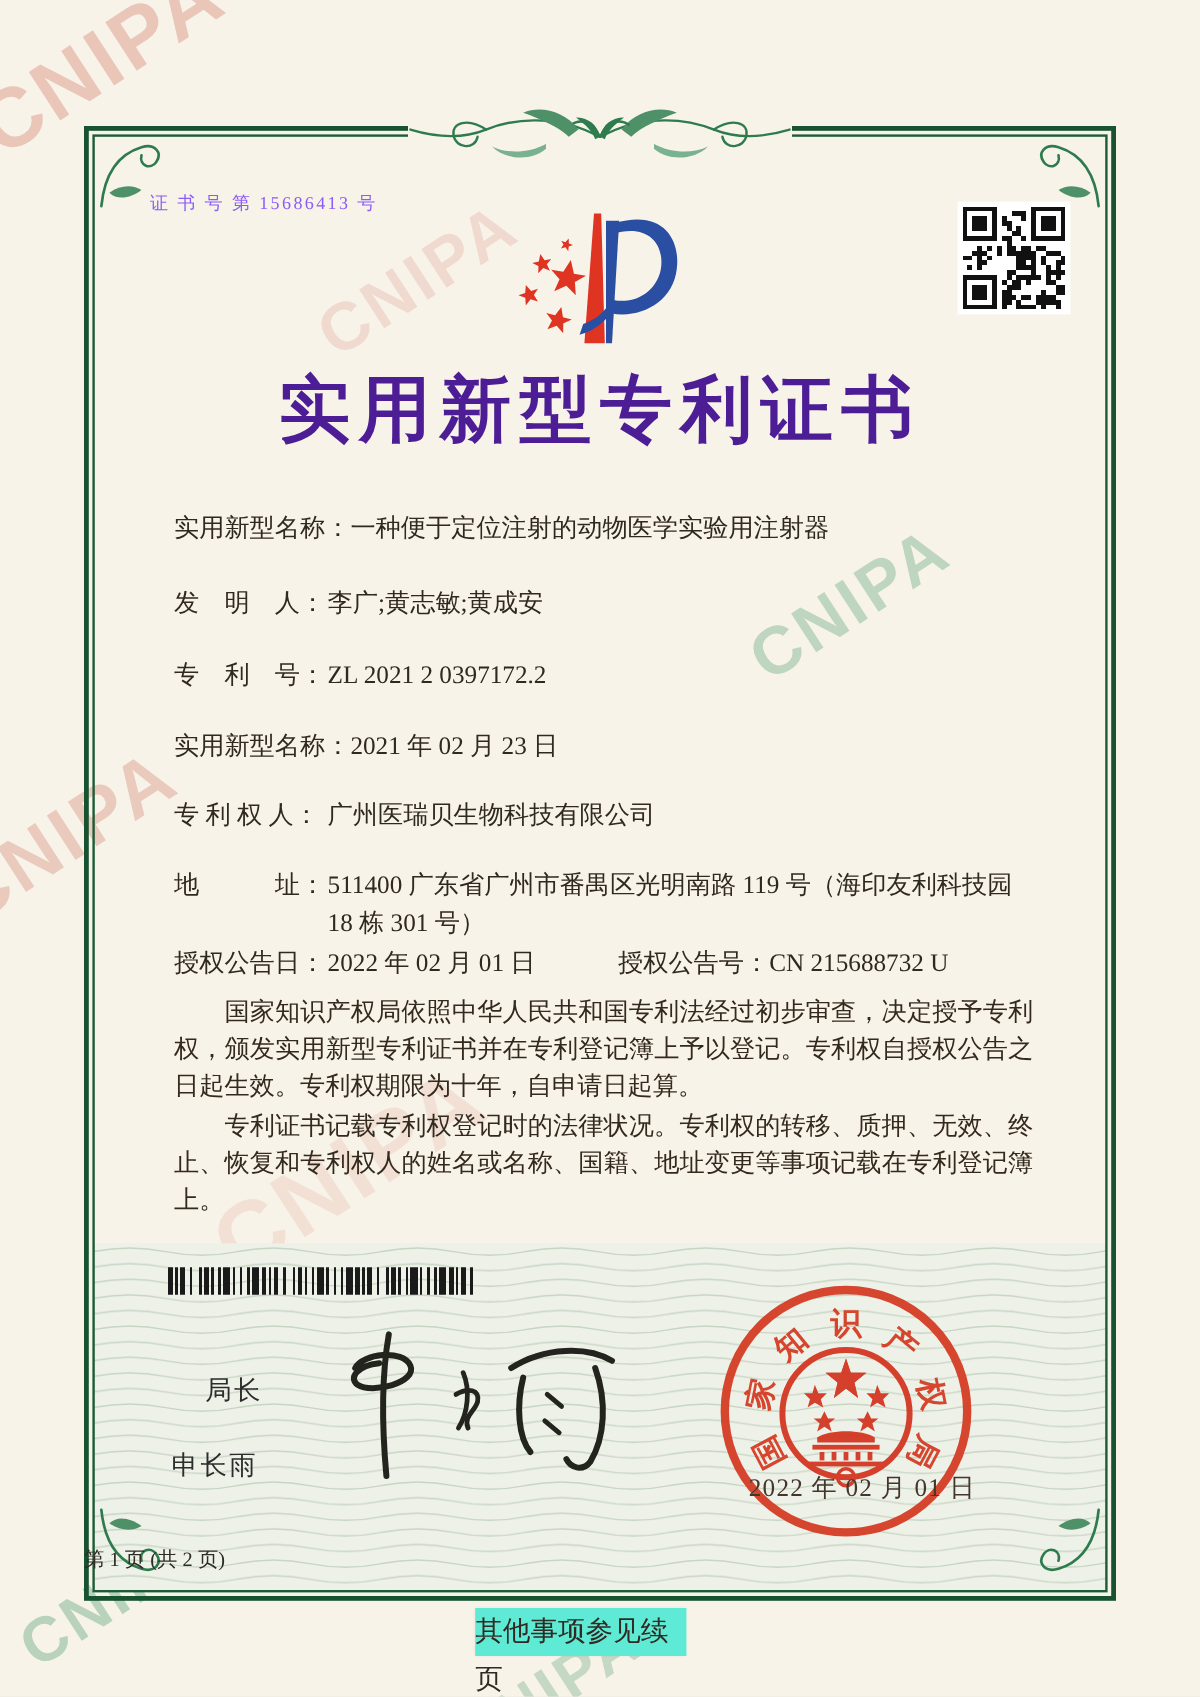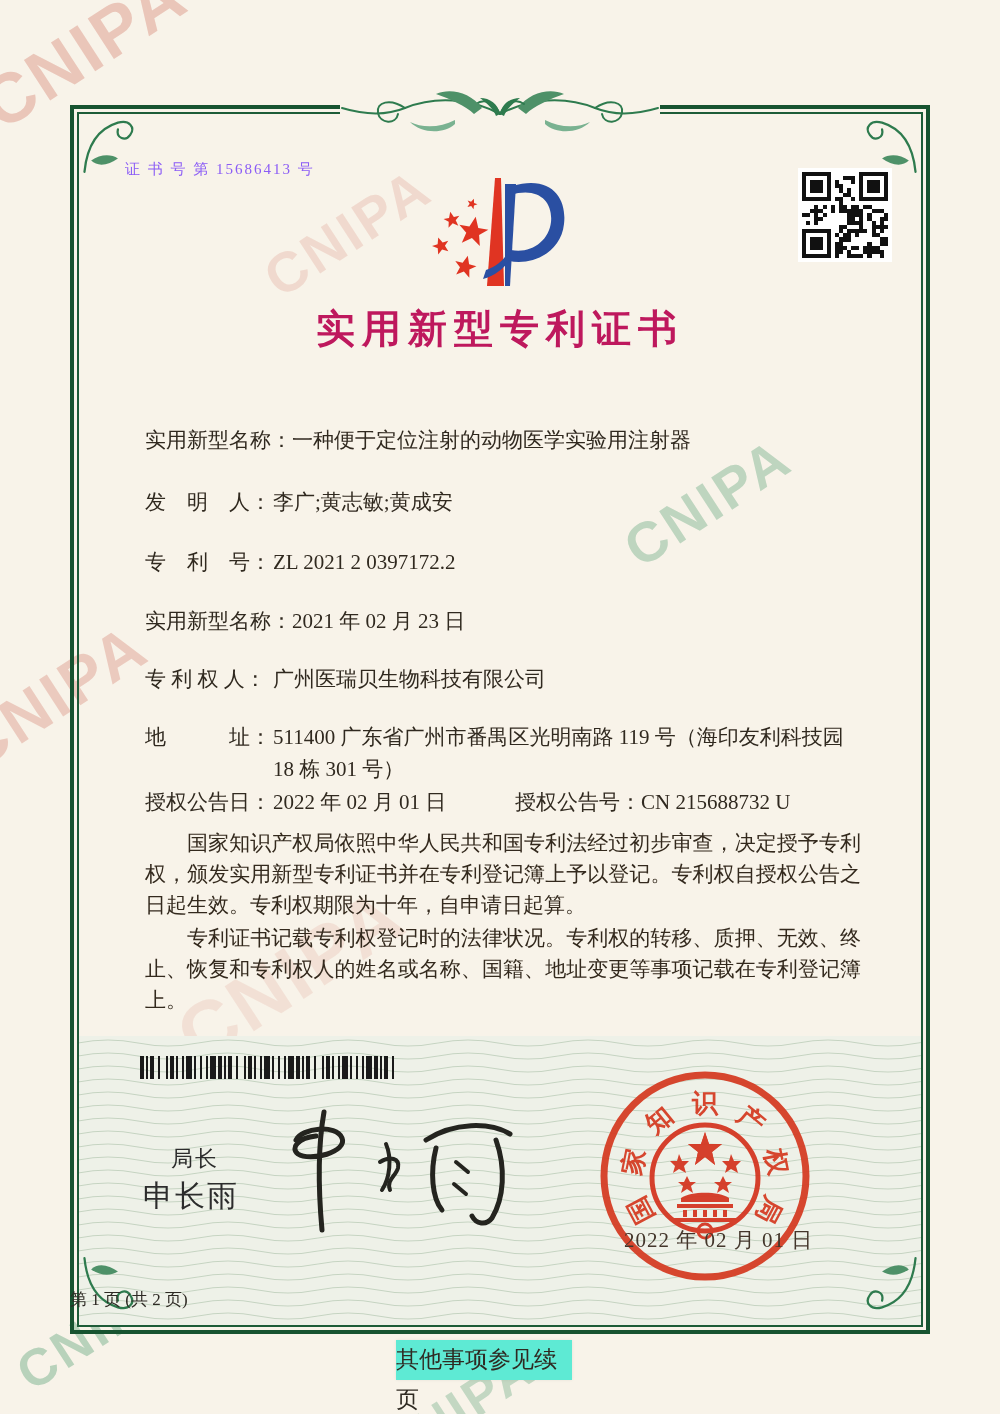--- a/index.html
+++ b/index.html
@@ -17,34 +17,34 @@
   .frame{position:absolute;left:70px;top:105px;width:852px;height:1221px;
          border:4px solid #175330;}
   .frame-inner{position:absolute;left:3px;top:3px;right:3px;bottom:3px;border:2px solid #1d5c38;}
   
   .waves{position:absolute;left:78px;top:1036px;width:844px;height:290px;}
   
   .cert-no{position:absolute;left:125px;top:160px;font-size:15px;letter-spacing:2px;color:#8b5cf6;}
   .qr{position:absolute;left:798px;top:168px;width:94px;height:94px;background:#fff;}
   .logo{position:absolute;left:415px;top:162px;width:180px;height:140px;}
   .title{position:absolute;left:0;top:302px;width:1000px;text-align:center;
-         font-size:39px;font-weight:bold;letter-spacing:7px;color:#be185d;}
+         font-size:60px;font-weight:bold;letter-spacing:7px;color:#4c1d95;}
   
   .row{position:absolute;left:145px;width:716px;font-size:21px;line-height:32px;color:#30291f;}
   .row .lab{display:inline-block;min-width:128px;vertical-align:top;white-space:nowrap;}
   .row .val{display:inline-block;vertical-align:top;max-width:586px;}
   .grant-no{position:absolute;left:370px;top:0;white-space:nowrap;}
   
   .body-text{position:absolute;left:145px;top:828px;width:716px;
              font-size:21px;line-height:31px;color:#33291d;text-align:justify;}
   .body-text p{margin:0 0 2px 0;text-indent:2em;}
   
   .barcode{position:absolute;left:140px;top:1056px;width:262px;height:23px;}
   .sig-title{position:absolute;left:143px;top:1144px;font-size:22px;color:#2c2c2c;letter-spacing:2px;margin-left:28px;}
-  .sig-name{position:absolute;left:143px;top:1176px;font-size:30px;color:#2c2c2c;letter-spacing:2px;}
+  .sig-name{position:absolute;left:143px;top:1206px;font-size:22px;color:#2c2c2c;letter-spacing:2px;}
   .signature{position:absolute;left:258px;top:1106px;width:280px;height:132px;}
   .seal{position:absolute;left:595px;top:1066px;width:220px;height:220px;opacity:.93;}
   .seal text{font-family:"Liberation Serif","DejaVu Serif",serif;font-weight:bold;}
   .seal-date{position:absolute;left:624px;top:1226px;font-size:21px;letter-spacing:1px;color:#43362b;}
   .page-indicator{position:absolute;left:70px;top:1288px;width:860px;
                   font-size:17px;color:#2e2a24;}
   .note-box{position:absolute;left:396px;top:1340px;width:176px;height:40px;background:#5eead4;
             box-shadow:0 0 3px rgba(0,0,0,.08);text-align:left;line-height:40px;
             font-size:23px;color:#2f2a22;}
   .ornament-top{position:absolute;left:340px;top:80px;width:320px;height:66px;}

